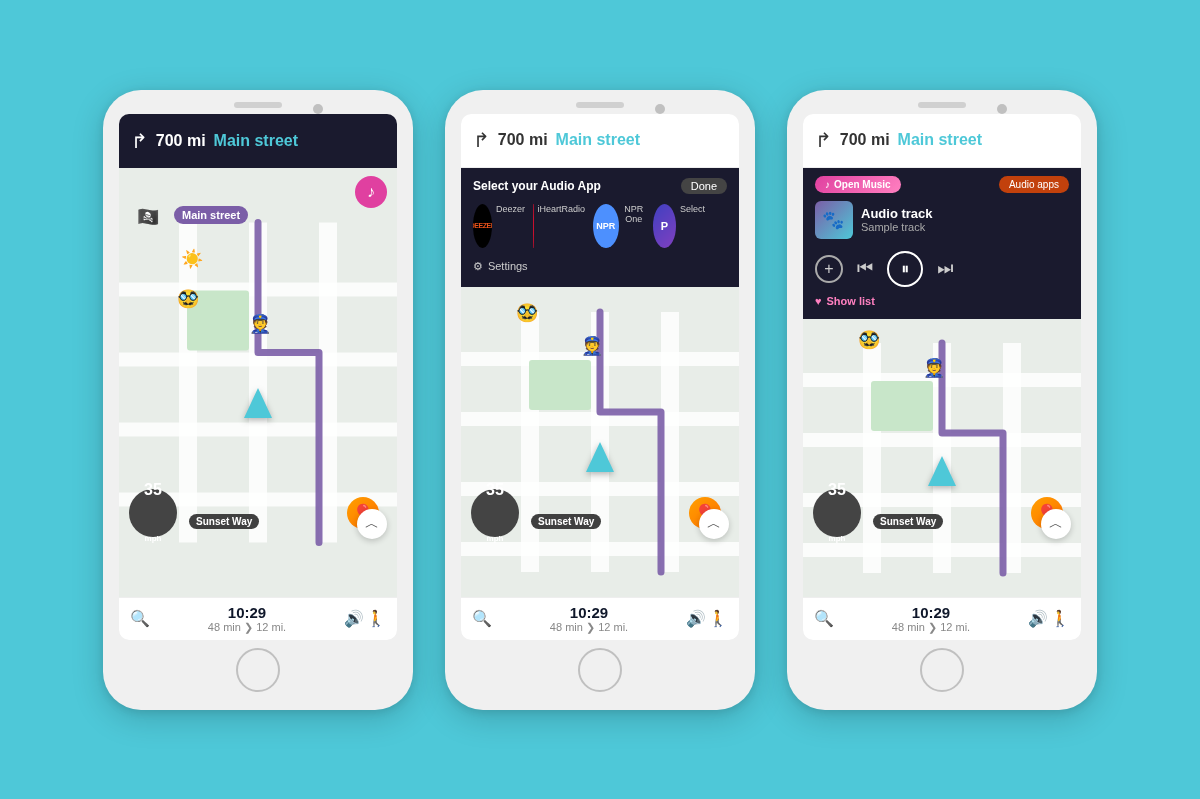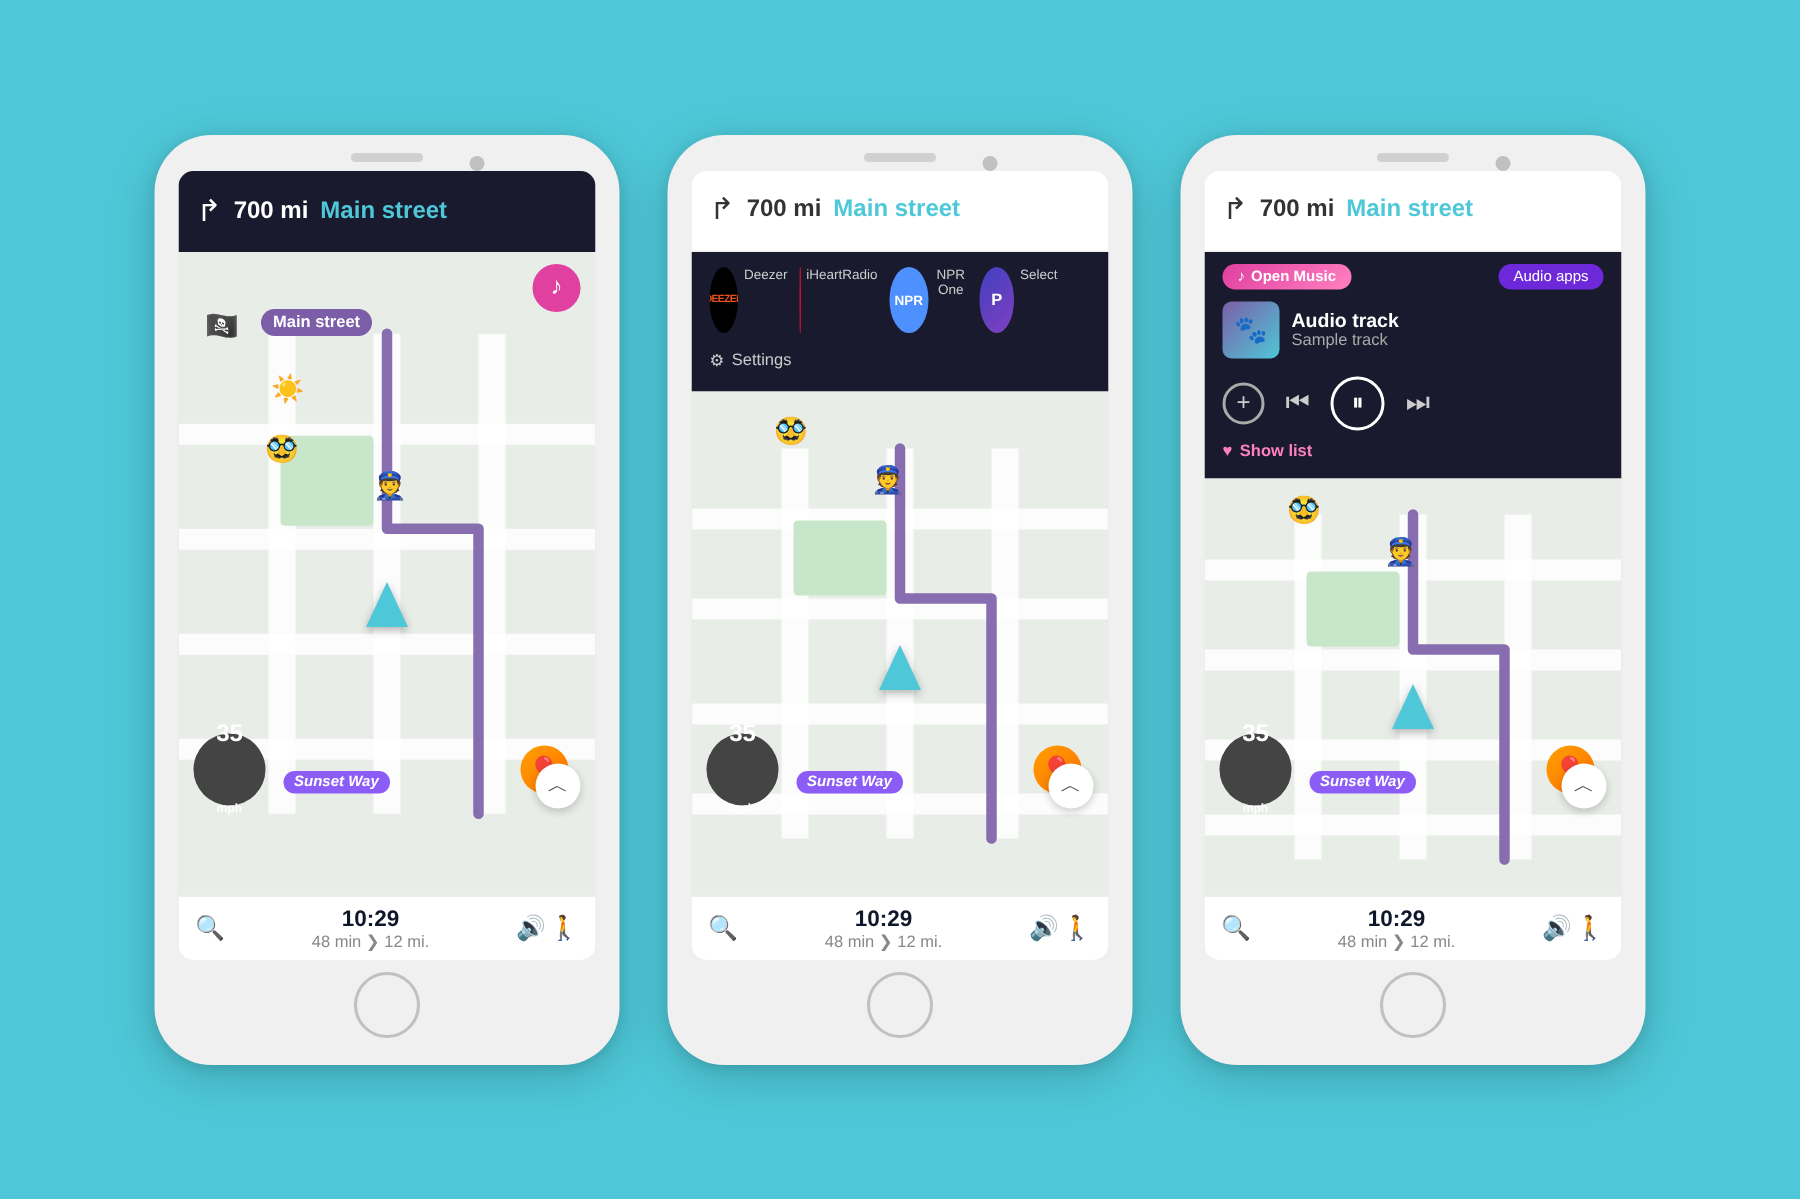--- a/index.html
+++ b/index.html
@@ -123,27 +123,26 @@
       color: white;
       font-size: 11px;
       font-weight: 700;
       padding: 3px 8px;
       border-radius: 10px;
     }
     .map-street-label2 {
       position: absolute;
       bottom: 68px;
       left: 70px;
-      background: #8b5cf6;
+      background: #404040;
       color: white;
       font-size: 10px;
       font-weight: 700;
       padding: 2px 7px;
       border-radius: 10px;
-      font-style: italic;
     }
 
     
     .speed-badge {
       position: absolute;
       bottom: 60px;
       left: 10px;
       width: 48px;
       height: 48px;
       background: #444;
@@ -272,21 +271,21 @@
       color: white;
       font-size: 10px;
       font-weight: 700;
       padding: 3px 10px;
       border-radius: 12px;
       display: flex;
       align-items: center;
       gap: 4px;
     }
     .audio-apps-btn {
-      background: #6d28d9;
+      background: #c2410c;
       color: white;
       font-size: 10px;
       padding: 3px 10px;
       border-radius: 12px;
     }
     .now-playing-info {
       display: flex;
       align-items: center;
       gap: 8px;
       margin-bottom: 8px;
@@ -502,20 +501,24 @@
   <div class="phone-camera"></div>
   <div class="phone-screen">
 
     <div class="nav-header light">
       <span class="turn-arrow" style="color:#333;">↱</span>
       <span class="nav-distance" style="color:#333;">700 mi</span>
       <span class="nav-street">Main street</span>
     </div>
 
     <div class="audio-panel">
+      <div class="audio-panel-header">
+        <span class="audio-panel-title">Select your Audio App</span>
+        <span class="audio-panel-done">Done</span>
+      </div>
       <div class="audio-apps-row">
 
         <div class="audio-app-item">
           <div class="audio-app-icon" style="background:#000;">
             <span style="color:#e6501a;font-weight:900;font-size:7px;letter-spacing:-0.5px;">DEEZER</span>
           </div>
           <span class="audio-app-label">Deezer</span>
         </div>
 
         <div class="audio-app-item">

